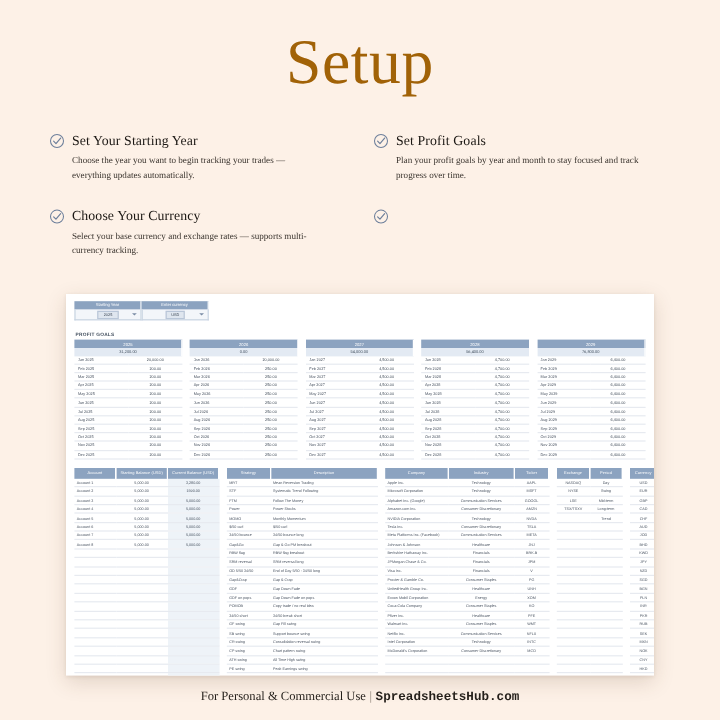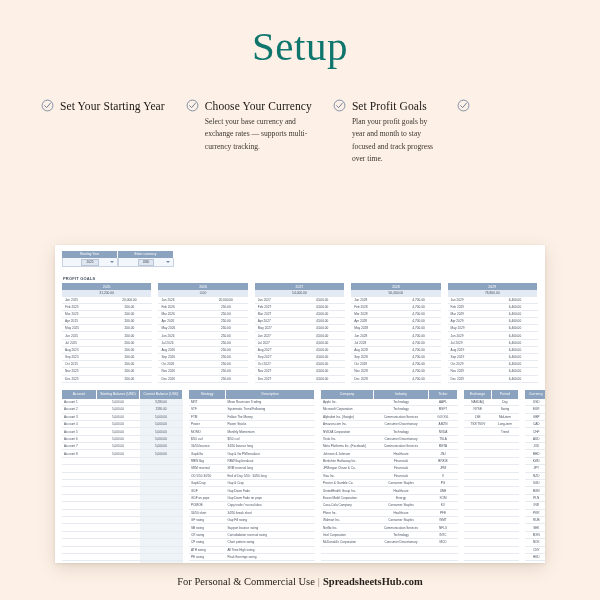--- a/index.html
+++ b/index.html
@@ -8,33 +8,33 @@
     background:#fdf1e7;
     font-family:"Liberation Serif", serif;
     color:#221f1c;
   }
   .page{position:relative;width:600px;height:600px;}
 
   
   .title{
     text-align:center;
     font-family:"Liberation Serif", serif;
-    font-size:41px;
+    font-size:53px;
     font-weight:400;
     letter-spacing:.5px;
-    color:#0f766e;
+    color:#a16207;
     margin:0;
     padding-top:26px;
     line-height:1;
   }
 
   
   .features{
     display:grid;
-    grid-template-columns:1fr 1fr 1fr 1fr;
+    grid-template-columns:1fr 1fr;
     column-gap:26px;
     row-gap:21px;
     padding:32px 40px 0 41px;
     gap:21px;
   }
   .feat-head{
     display:flex;align-items:center;gap:6px;
   }
   .check-icon{
     width:13px;height:13px;flex:0 0 13px;display:block;
@@ -136,61 +136,62 @@
   .tbl td.shade{background:#eef3f8;text-align:center;}
   .tbl tr.empty td{color:transparent;}
 
   
   .footer{
     position:absolute;left:0;right:0;bottom:13px;
     text-align:center;font-family:"Liberation Serif", serif;
     font-size:10.5px;color:#241f1a;
   }
   .footer .sep{color:#8d8278;padding:0 3px;}
-  .footer .brand{font-weight:bold;}
+  .footer .brand{font-weight:bold;font-family:Liberation Mono, monospace;}
 </style>
 </head>
 <body>
 
 <div class="page">
 
   <h1 class="title">Setup</h1>
 
   <div class="features">
 
     <div class="feat">
       <div class="feat-head">
         <svg class="check-icon" viewBox="0 0 24 24">
           <circle cx="12" cy="12" r="10" fill="none" stroke="#6d7f9b" stroke-width="1.6"></circle>
           <path d="M6.8 12.3 L10.4 16 L17.6 7.4" fill="none" stroke="#6d7f9b" stroke-width="1.8" stroke-linecap="round" stroke-linejoin="round"></path>
         </svg>
         <span class="feat-title">Set Your Starting Year</span>
       </div>
+      <div class="feat-body">Choose the year you want to begin tracking your trades — everything updates automatically.</div>
+    </div>
+
+    <div class="feat">
+      <div class="feat-head">
+        <svg class="check-icon" viewBox="0 0 24 24">
+          <circle cx="12" cy="12" r="10" fill="none" stroke="#6d7f9b" stroke-width="1.6"></circle>
+          <path d="M6.8 12.3 L10.4 16 L17.6 7.4" fill="none" stroke="#6d7f9b" stroke-width="1.8" stroke-linecap="round" stroke-linejoin="round"></path>
+        </svg>
+        <span class="feat-title">Set Profit Goals</span>
+      </div>
+      <div class="feat-body">Plan your profit goals by year and month to stay focused and track progress over time.</div>
     </div>
 
     <div class="feat">
       <div class="feat-head">
         <svg class="check-icon" viewBox="0 0 24 24">
           <circle cx="12" cy="12" r="10" fill="none" stroke="#6d7f9b" stroke-width="1.6"></circle>
           <path d="M6.8 12.3 L10.4 16 L17.6 7.4" fill="none" stroke="#6d7f9b" stroke-width="1.8" stroke-linecap="round" stroke-linejoin="round"></path>
         </svg>
         <span class="feat-title">Choose Your Currency</span>
       </div>
       <div class="feat-body">Select your base currency and exchange rates — supports multi-currency tracking.</div>
-    </div>
-
-    <div class="feat">
-      <div class="feat-head">
-        <svg class="check-icon" viewBox="0 0 24 24">
-          <circle cx="12" cy="12" r="10" fill="none" stroke="#6d7f9b" stroke-width="1.6"></circle>
-          <path d="M6.8 12.3 L10.4 16 L17.6 7.4" fill="none" stroke="#6d7f9b" stroke-width="1.8" stroke-linecap="round" stroke-linejoin="round"></path>
-        </svg>
-        <span class="feat-title">Set Profit Goals</span>
-      </div>
-      <div class="feat-body">Plan your profit goals by year and month to stay focused and track progress over time.</div>
     </div>
 
     <div class="feat">
       <div class="feat-head">
         <svg class="check-icon" viewBox="0 0 24 24">
           <circle cx="12" cy="12" r="10" fill="none" stroke="#6d7f9b" stroke-width="1.6"></circle>
           <path d="M6.8 12.3 L10.4 16 L17.6 7.4" fill="none" stroke="#6d7f9b" stroke-width="1.8" stroke-linecap="round" stroke-linejoin="round"></path>
         </svg>
       </div>
     </div>

